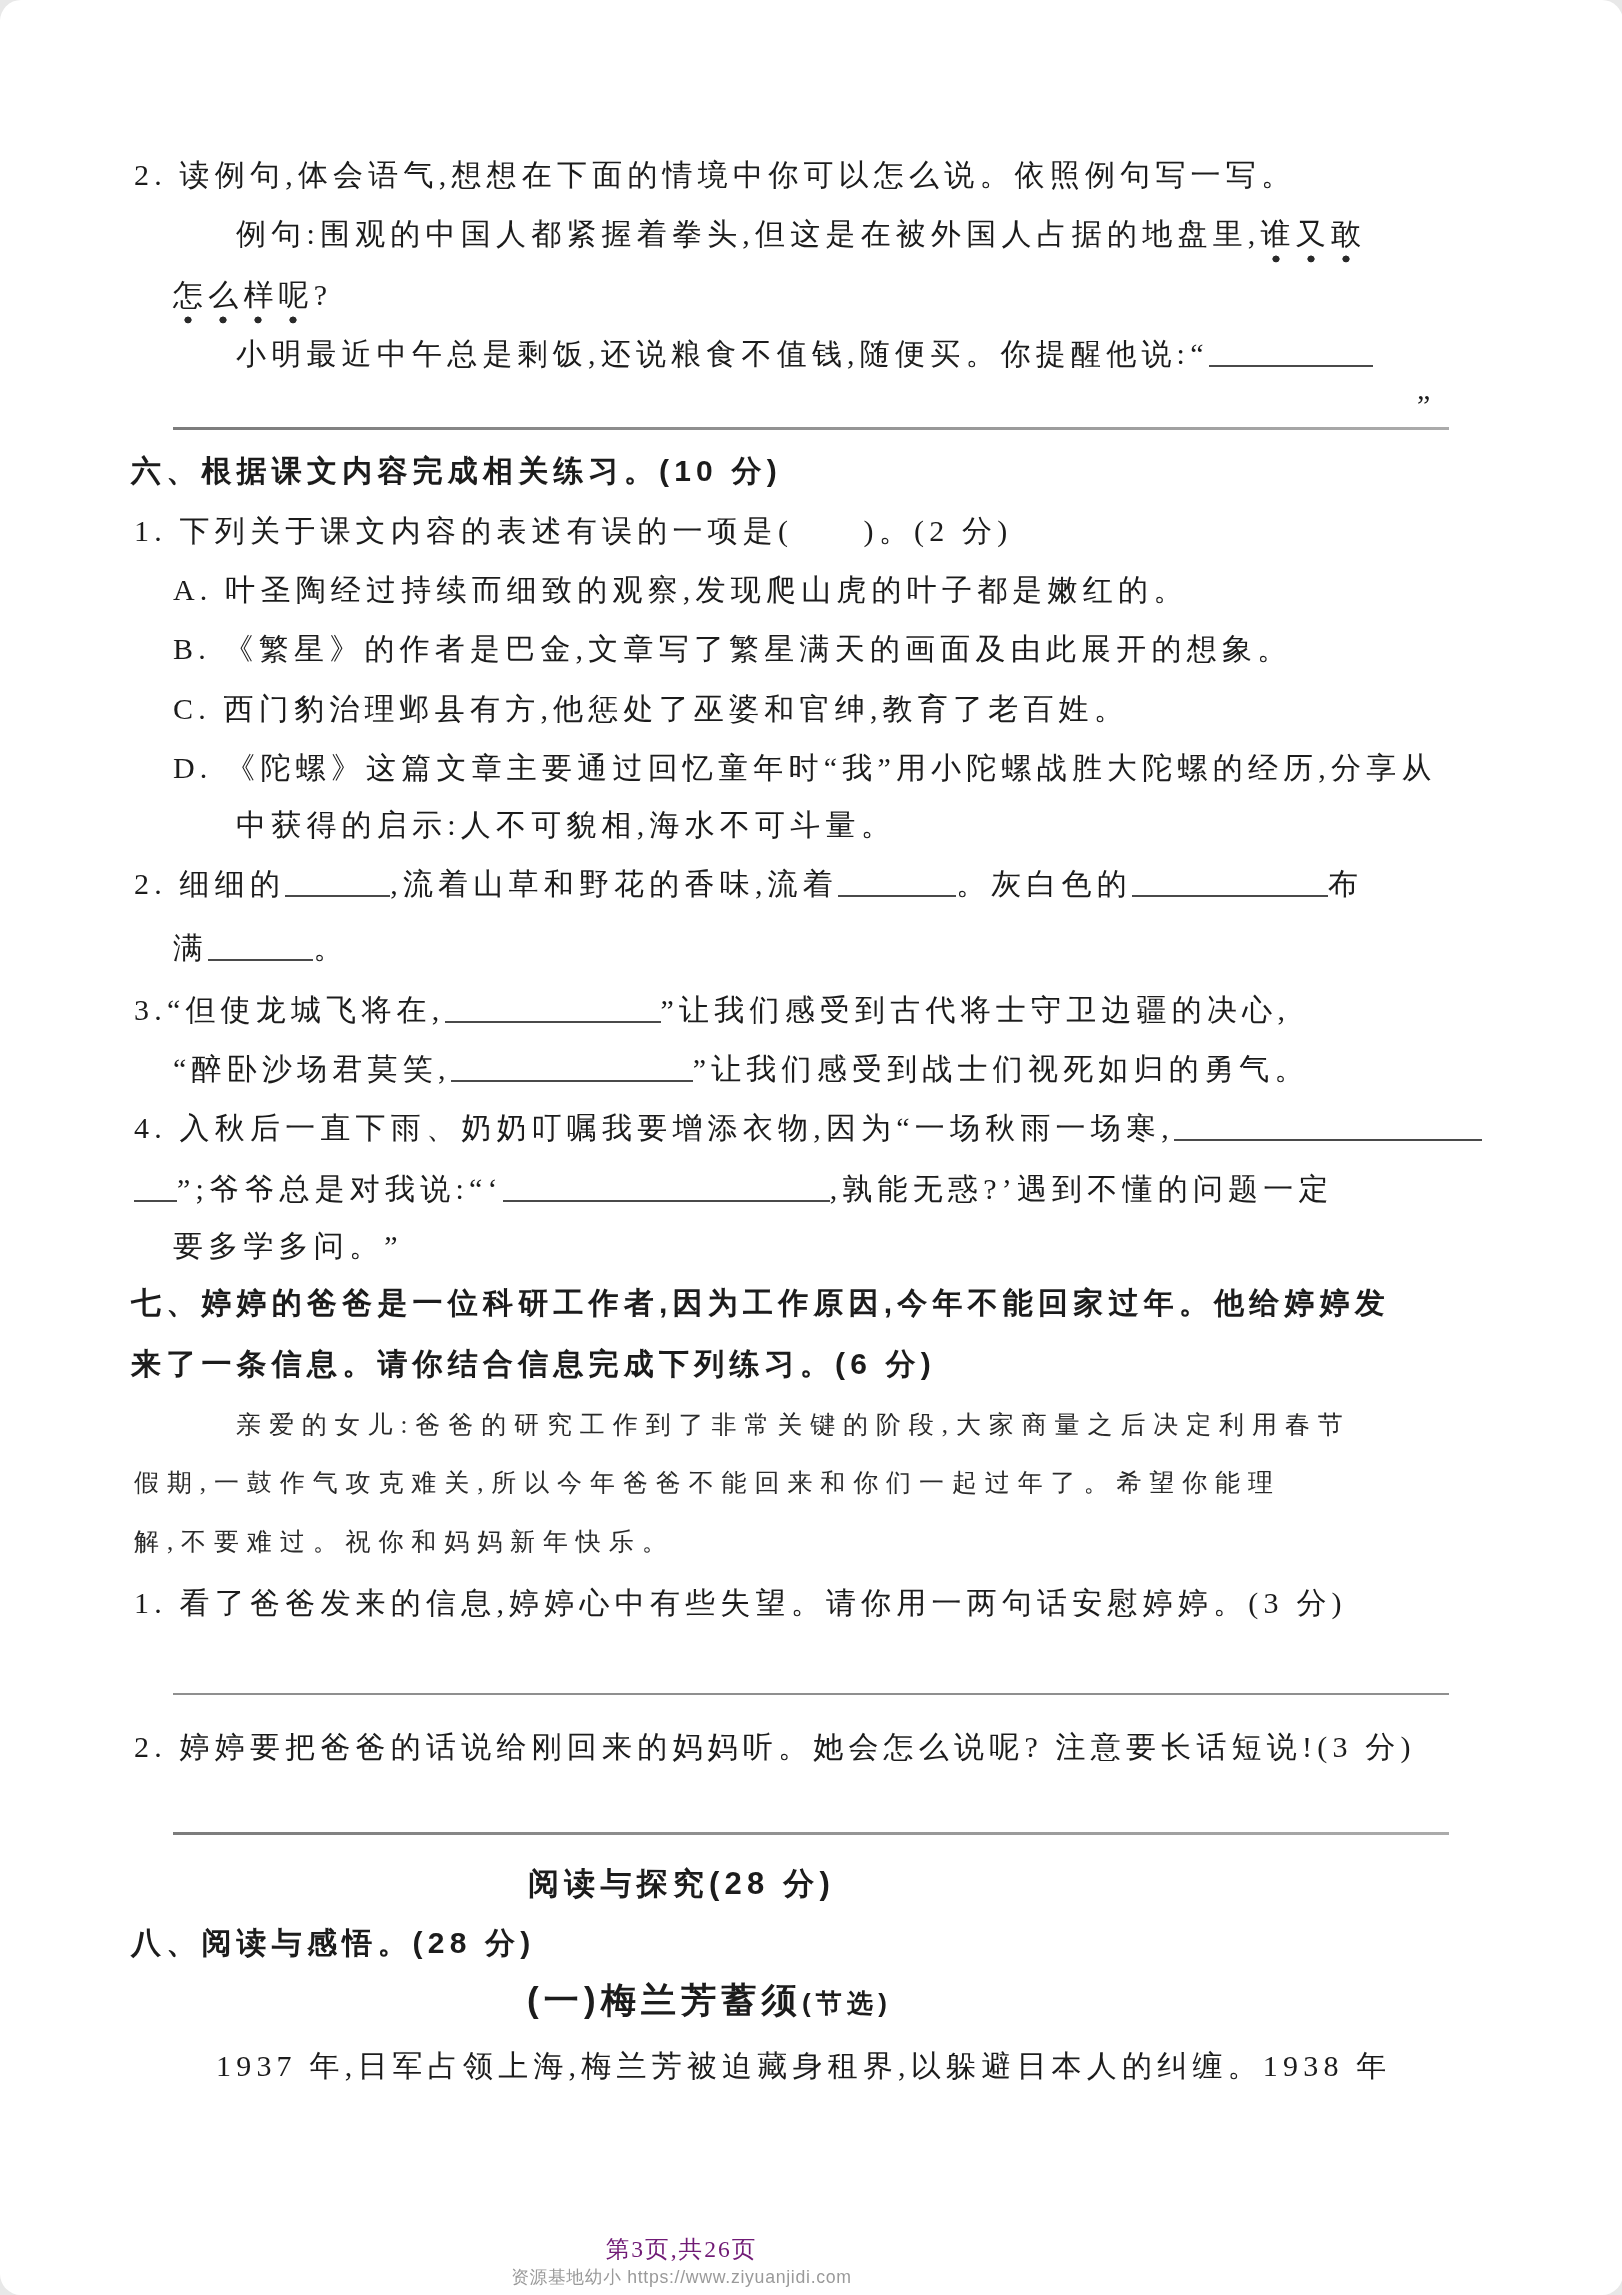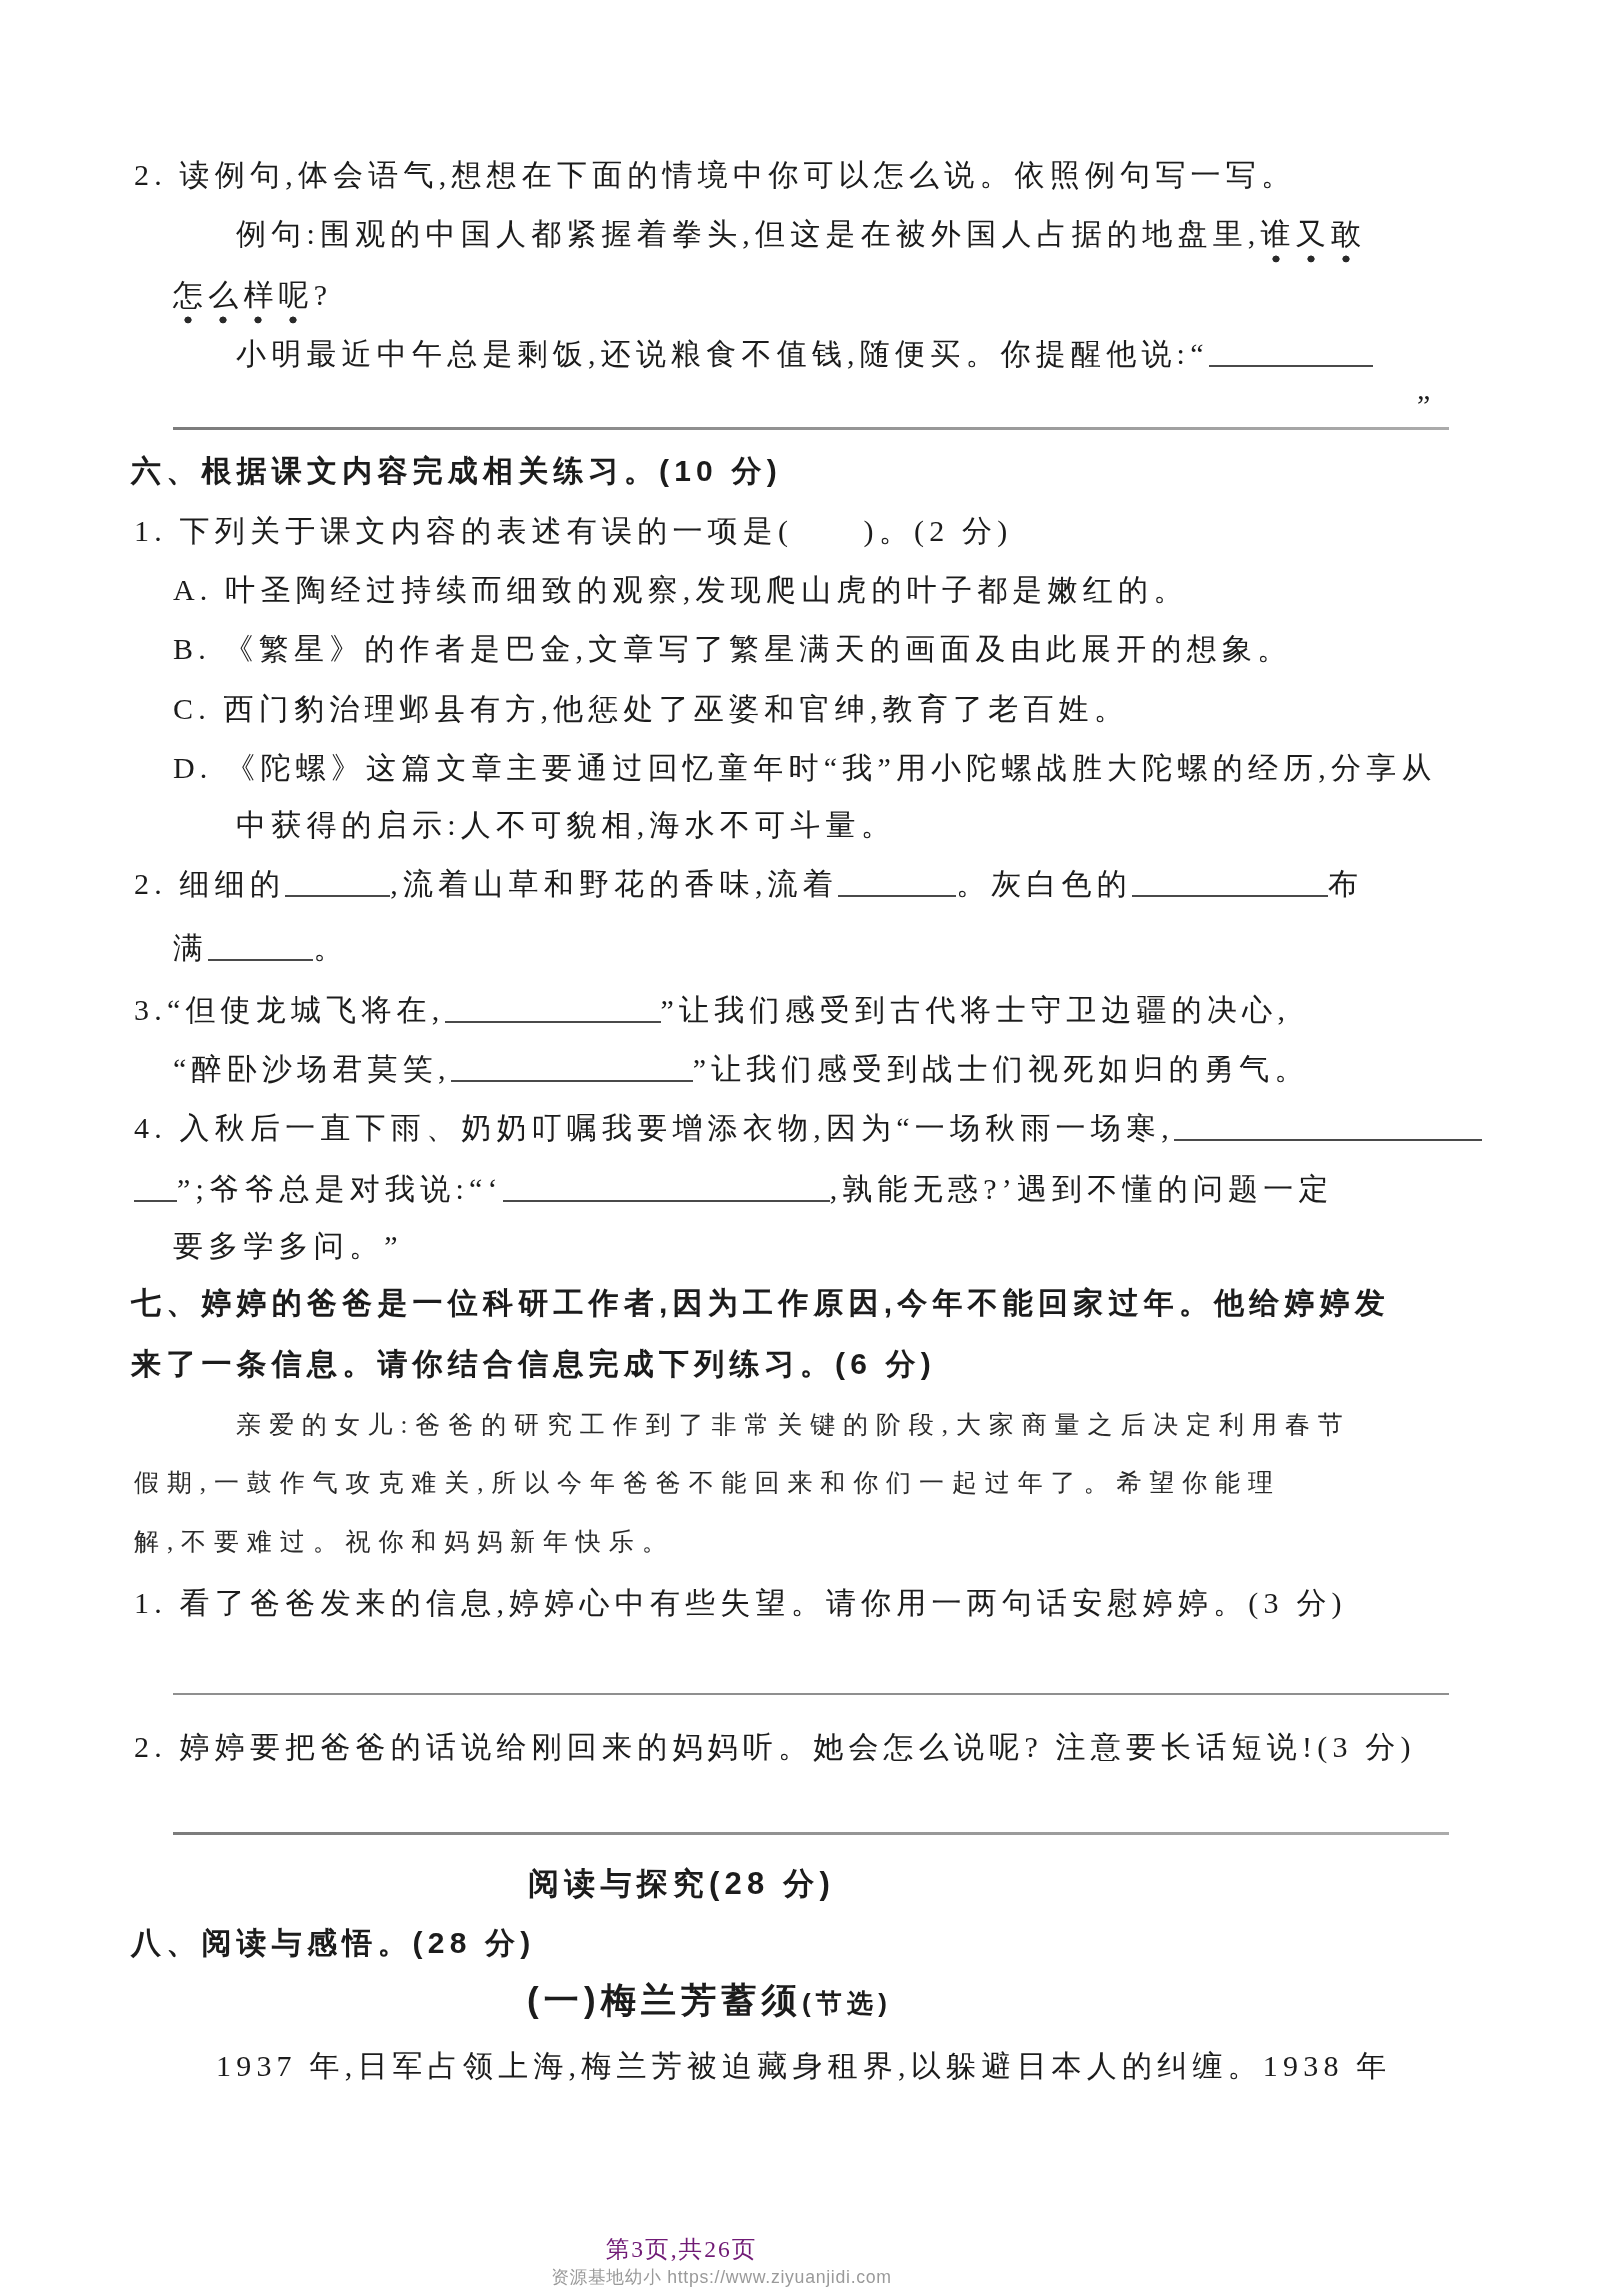--- a/index.html
+++ b/index.html
@@ -4,20 +4,21 @@
 <style>
   html,body{margin:0;padding:0;background:#e8e8e8;}
   .page{
     position:relative;
     width:1623px;height:2295px;
     margin:0 auto;
     background:#ffffff;
     overflow:hidden;
     color:#1c1c1c;
     font-family:"Liberation Serif","DejaVu Serif",serif;
+    border-radius:21px;
   }
   .line{
     position:absolute;
     white-space:nowrap;
     font-size:30px;
     line-height:38px;
     letter-spacing:5.2px;
     color:#1c1c1c;
   }
   .bold{
@@ -50,21 +51,21 @@
   .answerline{
     position:absolute;
     left:173px;width:1276px;height:2px;
     background:#8f8f8f;
   }
   .center{left:0;width:1363px;text-align:center;}
   .banner{font-size:31px;}
   .ptitle{font-size:35px;margin-left:28px;}
   .ptag{font-size:26px;}
   .footer-text{font-size:23.6px;color:#701a75;letter-spacing:2px;}
-  .wm-text{font-size:17.7px;color:#9a9a9a;letter-spacing:0.7px;font-family:"Liberation Sans","DejaVu Sans",sans-serif;padding-left:40px;}
+  .wm-text{font-size:17.7px;color:#9a9a9a;letter-spacing:0.7px;font-family:"Liberation Sans","DejaVu Sans",sans-serif;}
 </style>
 </head>
 <body>
 
 <div class="page">
 
   <div class="line" style="top:156px;left:134px">
     <span>2. 读例句,体会语气,想想在下面的情境中你可以怎么说。依照例句写一写。</span>
   </div>
   <div class="line" style="top:215px;left:236px">

